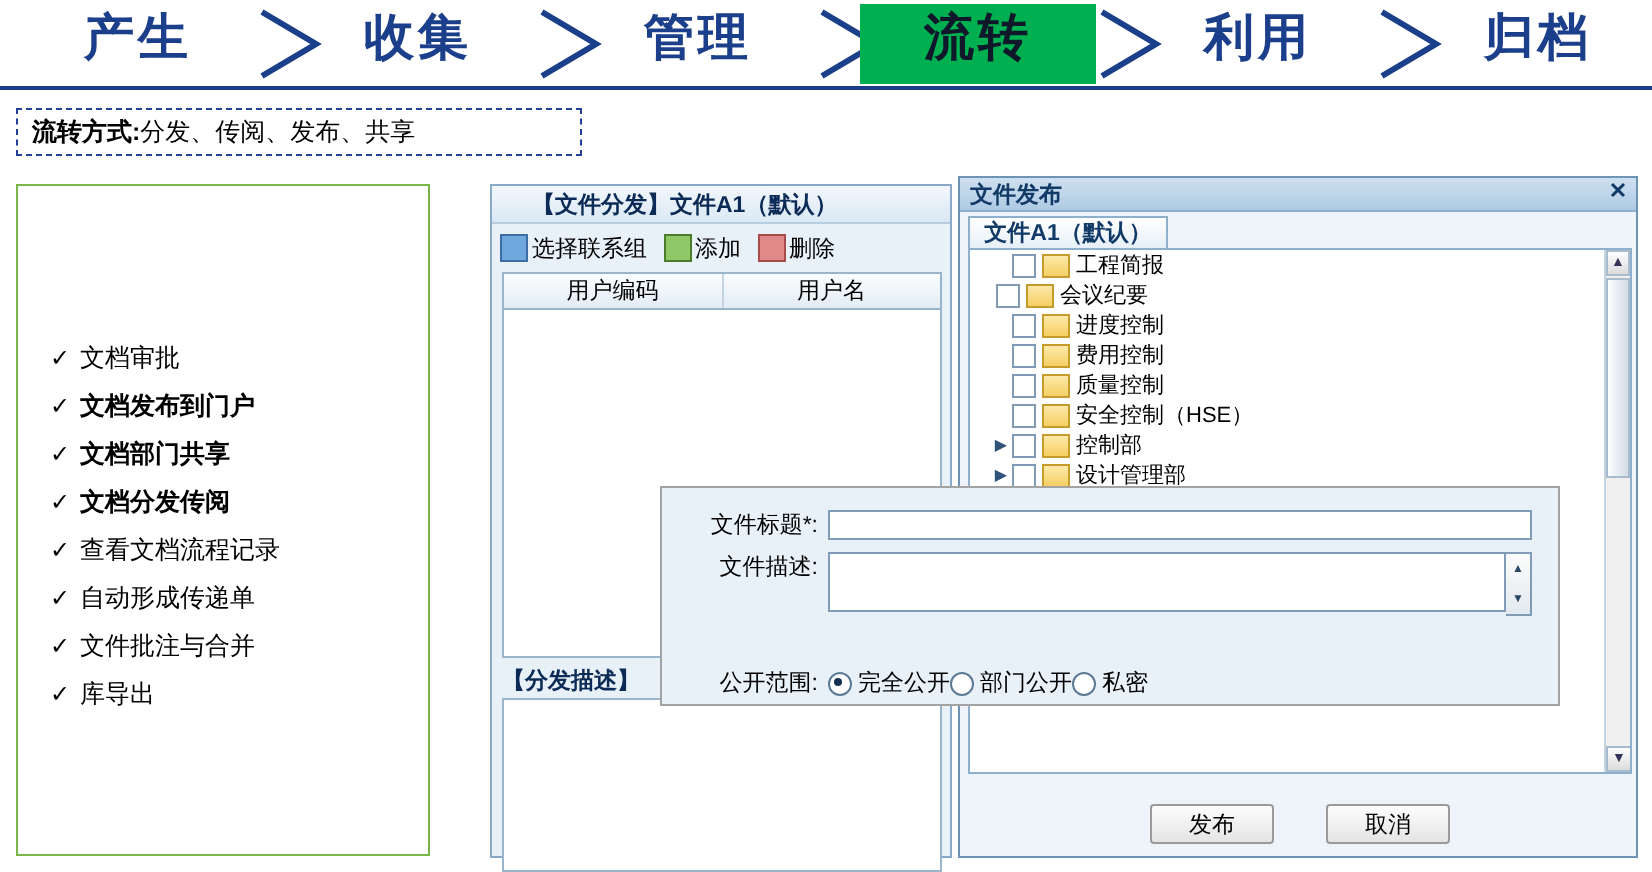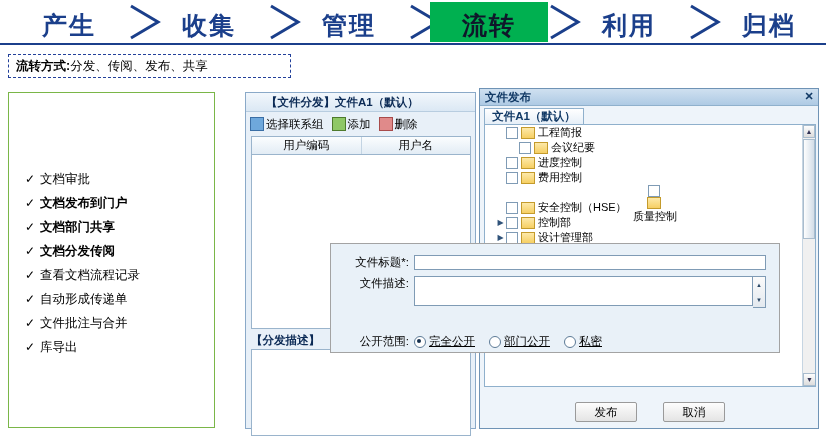--- a/index.html
+++ b/index.html
@@ -21,21 +21,21 @@
   #process-bar {
     position: absolute;
     left: 0; top: 0;
     width: 826px; height: 44px;
   }
   .chev {
     position: absolute;
     top: 2px;
     height: 40px;
     display: flex;
-    align-items: flex-end;
+    align-items: flex-start;
     justify-content: center;
     font-size: 25px;
     font-weight: bold;
     letter-spacing: 2px;
     color: #1b3f8b;
   }
   .chev.active { color: #0f172a; }
   .chev-sep {
     position: absolute;
     top: 4px;
@@ -325,23 +325,21 @@
     border: 1px solid #7f9bb5;
     background: #ffffff;
     box-sizing: border-box;
     font-size: 11.5px;
     font-family: "Liberation Sans", sans-serif;
     padding: 0 2px;
   }
   .radio-group {
     display: flex;
     align-items: flex-end;
-    gap: 14px;
-    font-size: 11.5px;
-    text-decoration: underline;
+    font-size: 11.5px;
   }
   .radio-item { display: flex; align-items: center; gap: 3px; }
   .radio {
     width: 10px; height: 10px;
     border-radius: 50%;
     border: 1px solid #5c7a96;
     background: #ffffff;
     position: relative;
     flex: none;
   }
@@ -496,39 +494,39 @@
   </div>
   <div id="pub-tab">文件A1（默认）</div>
   <div id="pub-tree-panel">
     <div id="pub-tree">
         <div class="tree-row" style="padding-left: 10px;">
           <span class="tree-arrow"></span>
           <span class="tree-chk"></span>
           <span class="tree-folder"></span>
           <span>工程简报</span>
         </div>
-        <div class="tree-row" style="padding-left: 23px;">
+        <div class="tree-row" style="padding-left: 2px;">
           <span class="tree-arrow"></span>
           <span class="tree-chk"></span>
           <span class="tree-folder"></span>
           <span>会议纪要</span>
         </div>
         <div class="tree-row" style="padding-left: 10px;">
           <span class="tree-arrow"></span>
           <span class="tree-chk"></span>
           <span class="tree-folder"></span>
           <span>进度控制</span>
         </div>
         <div class="tree-row" style="padding-left: 10px;">
           <span class="tree-arrow"></span>
           <span class="tree-chk"></span>
           <span class="tree-folder"></span>
           <span>费用控制</span>
         </div>
-        <div class="tree-row" style="padding-left: 10px; flex-direction: column;">
+        <div class="tree-row" style="padding-left: 10px;">
           <span class="tree-arrow"></span>
           <span class="tree-chk"></span>
           <span class="tree-folder"></span>
           <span>质量控制</span>
         </div>
         <div class="tree-row" style="padding-left: 10px;">
           <span class="tree-arrow"></span>
           <span class="tree-chk"></span>
           <span class="tree-folder"></span>
           <span>安全控制（HSE）</span>

